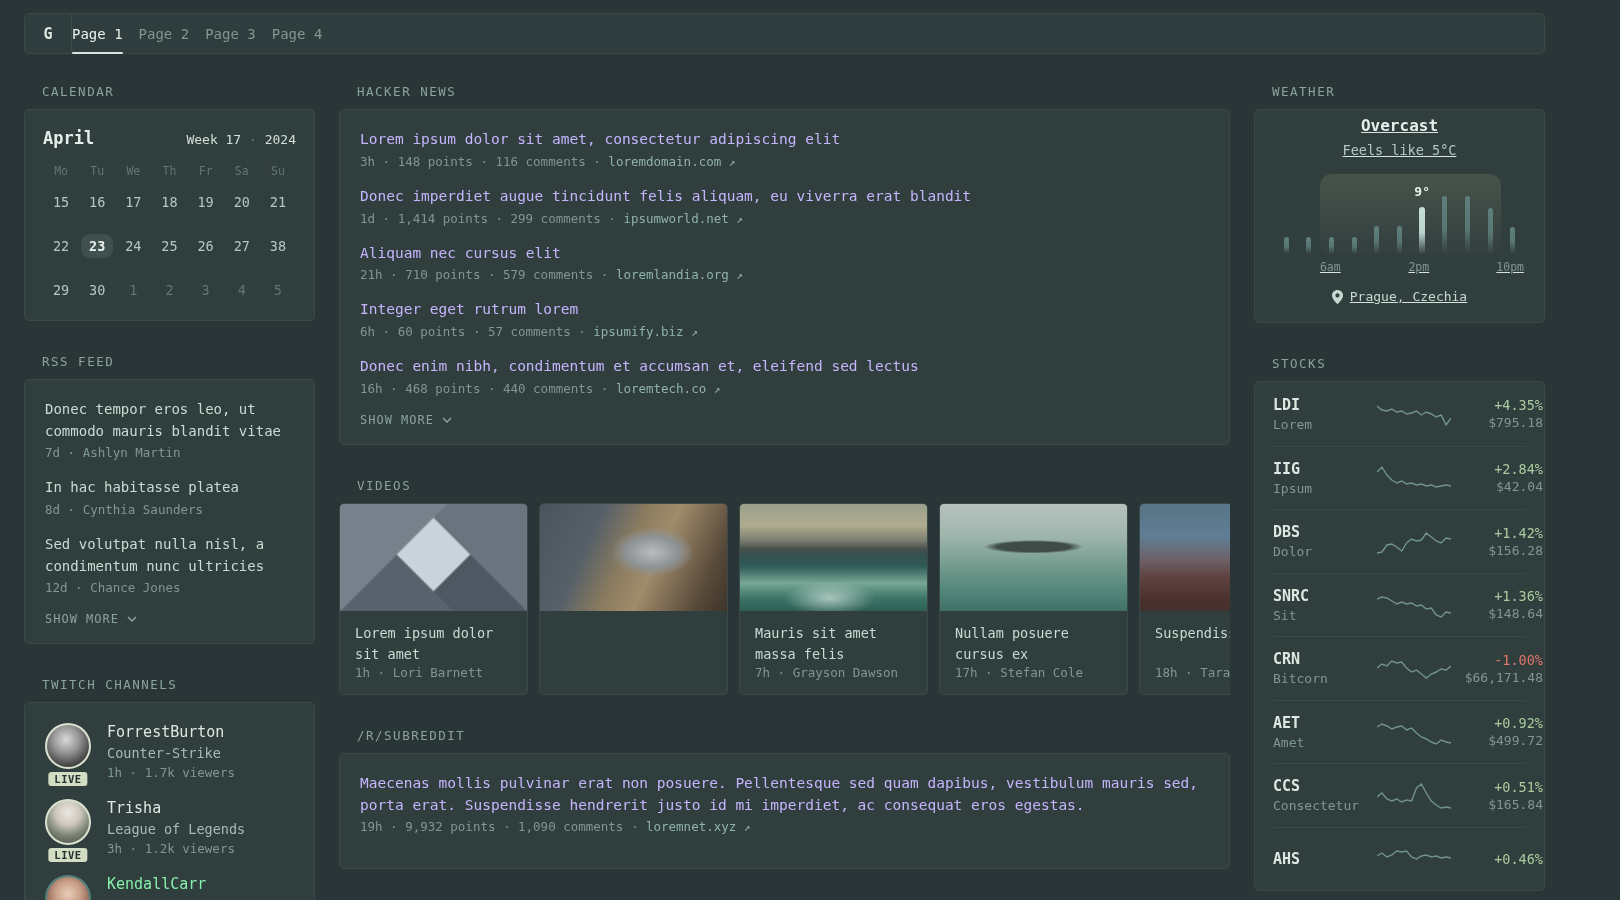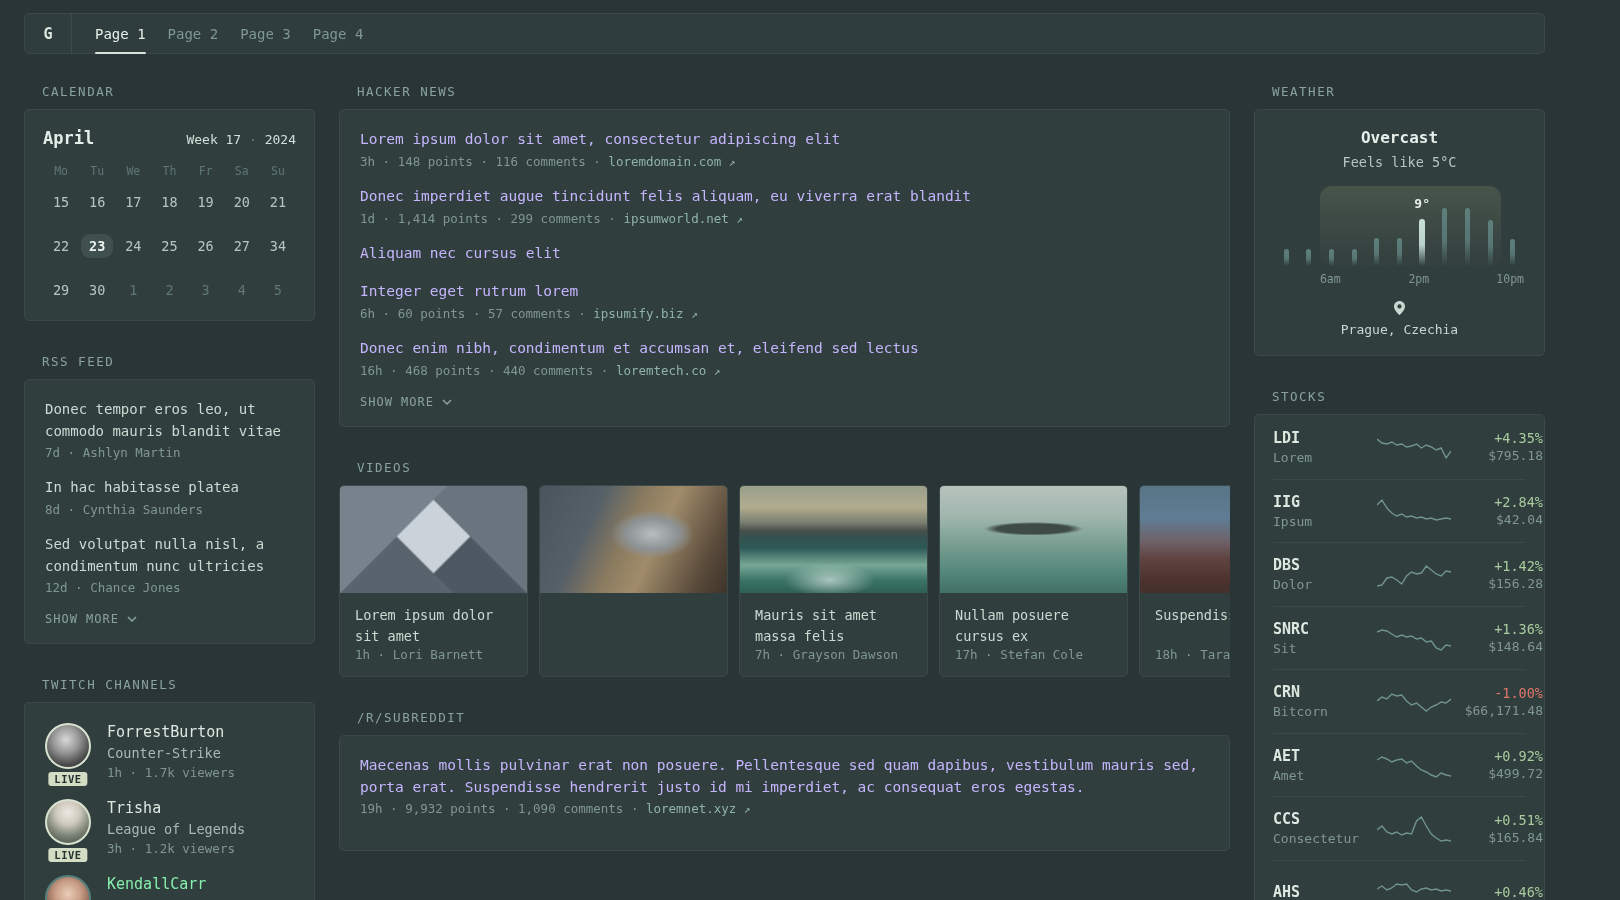--- a/index.html
+++ b/index.html
@@ -10,21 +10,21 @@
     overflow:hidden; position:relative;
     color:#d6e4db;
   }
   .container { position:absolute; left:24px; top:13px; width:1521px; }
 
   
   .navbar { height:41px; background:#303d3e; border:1px solid #3a4847; border-radius:5px;
             display:flex; align-items:stretch; }
   .logo { width:47px; display:flex; align-items:center; justify-content:center;
           font-weight:bold; font-size:15px; color:#dce8e0; border-right:1px solid #3c4a4a; cursor:pointer; }
-  .tabs { display:flex; margin-left:23px; gap:22px; }
+  .tabs { display:flex; gap:16px; }
   .tab { position:relative; display:flex; align-items:center; font-size:14px; color:#7f9792; cursor:pointer; }
   .tab.active { color:#e6efe9; }
   .tab.active::after { content:""; position:absolute; left:0; right:0; bottom:-1px; height:2px; background:#d7e4dc; border-radius:1px; }
 
   
   .cols { display:flex; gap:24px; margin-top:30px; }
   .col-left { width:291px; flex:none; }
   .col-mid  { width:891px; flex:none; }
   .col-right{ width:291px; flex:none; }
   section + section { margin-top:33px; }
@@ -93,36 +93,36 @@
       radial-gradient(ellipse 66px 9px at 50% 40%, #3f4b46 0%, #3f4b46 55%, rgba(63,75,70,0) 75%),
       linear-gradient(#b7c2bd 0%,#9fb5ac 30%,#70998c 60%,#52857a 82%,#417066 100%); }
   .foggy-field-thumbnail { background:
       radial-gradient(ellipse 26px 44px at 62% 58%, rgba(30,28,30,0.85) 0%, rgba(30,28,30,0.55) 50%, rgba(30,28,30,0) 75%),
       linear-gradient(#587486 0%,#5f7d94 30%,#6f6168 52%,#5f4340 68%,#4c322e 88%,#42302c 100%); }
   .video-info { padding:12px 15px 14px; }
   .video-title { font-size:13.5px; line-height:1.55; color:#c9dcd2; height:42px; overflow:hidden; }
   .video-info .item-meta { margin-top:0; }
 
   
-  .weather-card { padding:18px 14px 18px; text-align:center; }
+  .weather-card { padding:6px 14px 18px; text-align:center;text-decoration:underline; }
   .w-cond { font-size:16px; font-weight:bold; color:#e6efe9; }
   .w-feels { font-size:13.5px; color:#b3c7c0; margin-top:7px; }
   .w-chart { display:grid; grid-template-columns:repeat(11,1fr); height:80px; margin:16px 6px 0; position:relative; }
   .bar-cell { grid-row:1; position:relative; display:flex; align-items:flex-end; justify-content:center; z-index:1; }
   .bar { width:5px; border-radius:3px;
          background:linear-gradient(180deg,#5e807d 0%,#587673 55%,rgba(88,118,115,0) 100%); }
   .bar.hl { width:6px;
          background:linear-gradient(180deg,#cadfd9 0%,#b9d2cc 55%,rgba(185,210,204,0) 100%); }
   .temp-label { position:absolute; width:200%; left:-50%; text-align:center; font-size:13px; font-weight:bold; color:#e6efe9; }
   .day-region { grid-row:1; z-index:0; border-radius:12px; align-self:stretch;
                 background:linear-gradient(180deg, rgba(187,198,139,0.16), rgba(187,198,139,0.02) 90%); }
   .w-axis { display:grid; grid-template-columns:repeat(11,1fr); margin:6px 6px 0; }
   .axis-label { grid-row:1; font-size:11.5px; color:#7f9792; white-space:nowrap; justify-self:center; }
   .w-loc { margin-top:15px; display:flex; align-items:center; justify-content:center; gap:7px;
-           font-size:13px; color:#c6d8d0;flex-direction:column; }
+           font-size:13px; color:#c6d8d0; }
 
   
   .stocks-card { padding:0 18px; }
   .stock-row { height:63.5px; display:flex; align-items:center; cursor:pointer; }
   .stock-row + .stock-row { border-top:1px solid #3b4948; }
   .stock-left { width:104px; flex:none; }
   .sym { font-size:15px; font-weight:bold; color:#dce8e0; }
   .sname { font-size:13px; color:#7f9792; margin-top:3px; }
   .spark { flex:1; display:flex; justify-content:center; }
   .stock-right { width:92px; flex:none; text-align:right; }
@@ -172,21 +172,21 @@
               <div class="day">18</div>
               <div class="day">19</div>
               <div class="day">20</div>
               <div class="day">21</div>
               <div class="day">22</div>
               <div class="day selected">23</div>
               <div class="day">24</div>
               <div class="day">25</div>
               <div class="day">26</div>
               <div class="day">27</div>
-              <div class="day">34</div>
+              <div class="day">38</div>
               <div class="day">29</div>
               <div class="day">30</div>
               <div class="day muted">1</div>
               <div class="day muted">2</div>
               <div class="day muted">3</div>
               <div class="day muted">4</div>
               <div class="day muted">5</div>
             </div>
         </div>
       </section>
@@ -264,20 +264,21 @@
               <div class="feed-item">
                 <div class="hn-title">Lorem ipsum dolor sit amet, consectetur adipiscing elit</div>
                 <div class="item-meta">3h · 148 points · 116 comments · <span class="domain">loremdomain.com <span class="arrow">↗</span></span></div>
               </div>
               <div class="feed-item">
                 <div class="hn-title">Donec imperdiet augue tincidunt felis aliquam, eu viverra erat blandit</div>
                 <div class="item-meta">1d · 1,414 points · 299 comments · <span class="domain">ipsumworld.net <span class="arrow">↗</span></span></div>
               </div>
               <div class="feed-item">
                 <div class="hn-title">Aliquam nec cursus elit</div>
+                <div class="item-meta">21h · 710 points · 579 comments · <span class="domain">loremlandia.org <span class="arrow">↗</span></span></div>
               </div>
               <div class="feed-item">
                 <div class="hn-title">Integer eget rutrum lorem</div>
                 <div class="item-meta">6h · 60 points · 57 comments · <span class="domain">ipsumify.biz <span class="arrow">↗</span></span></div>
               </div>
               <div class="feed-item">
                 <div class="hn-title">Donec enim nibh, condimentum et accumsan et, eleifend sed lectus</div>
                 <div class="item-meta">16h · 468 points · 440 comments · <span class="domain">loremtech.co <span class="arrow">↗</span></span></div>
               </div>
             </div>

